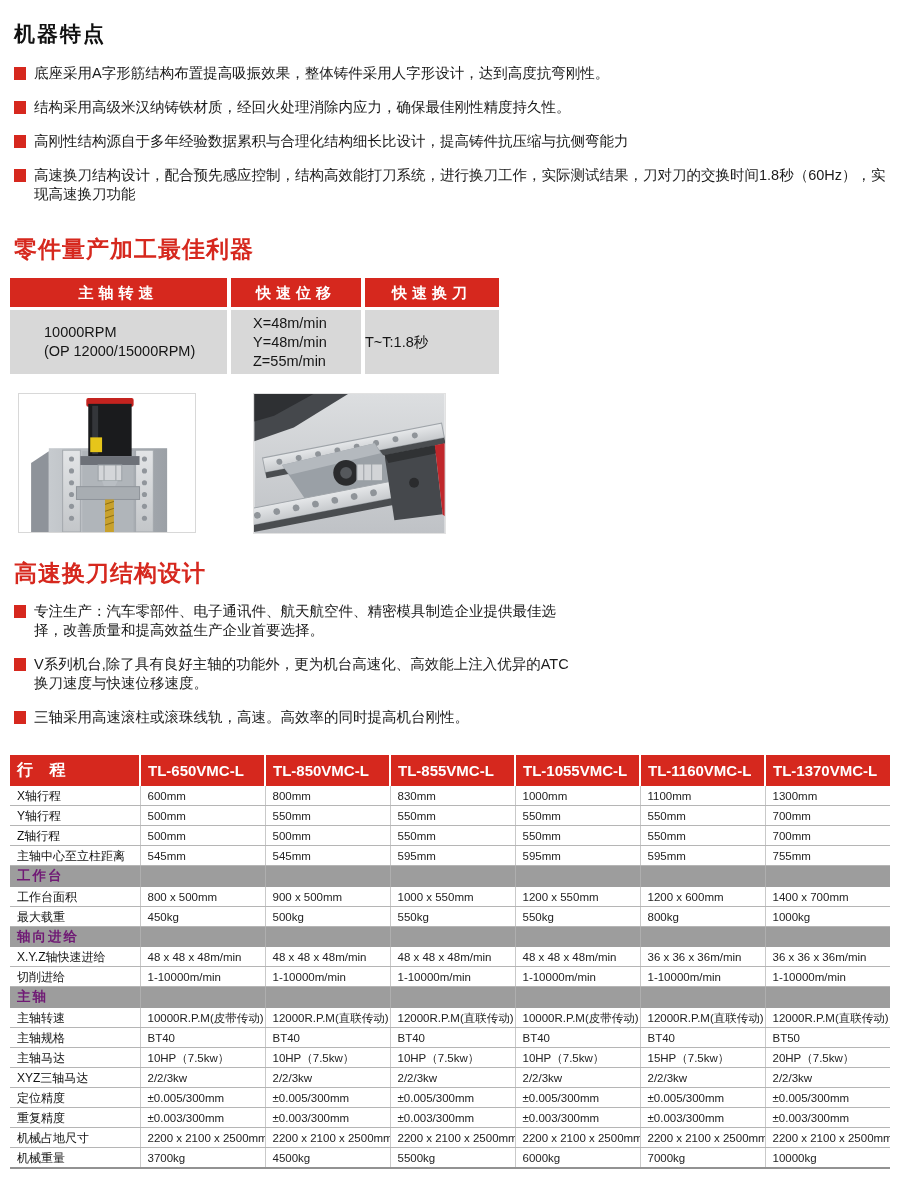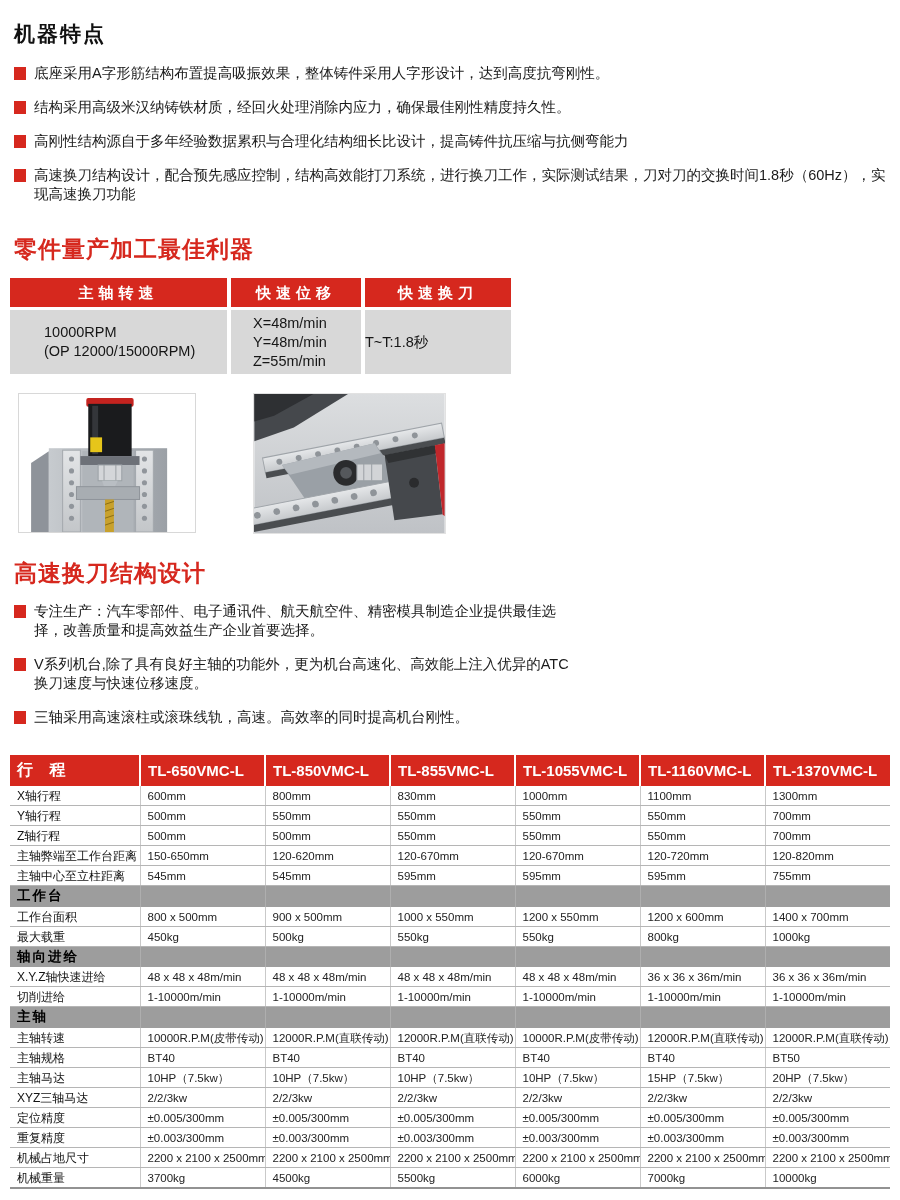--- a/index.html
+++ b/index.html
@@ -42,21 +42,21 @@
     font-size:14.5px;line-height:19px;font-weight:500;color:#1a1a1a;
   }
   .bullets.narrow .bullet{max-width:562px;}
 
   
   .mini-table{margin:0 0 0 10px;width:489px;}
   .mt-row{display:flex;gap:4px;}
   .mt-cell{flex:none;}
   .mt-c1{width:217px;}
   .mt-c2{width:130px;}
-  .mt-c3{width:146px;}
+  .mt-c3{width:134px;}
   .mt-head .mt-cell{
     background:var(--red);color:#fff;font-weight:bold;font-size:15px;
     letter-spacing:5px;text-align:center;height:29px;line-height:29px;
   }
   .mt-body{margin-top:3px;}
   .mt-body .mt-cell{
     background:var(--cell-gray);min-height:64px;font-size:14.5px;line-height:19px;
     display:flex;flex-direction:column;justify-content:center;
   }
   .mt-body .mt-c1{padding-left:34px;}
@@ -85,21 +85,21 @@
   #spec-table tbody td{
     font-weight:normal;text-align:left;vertical-align:middle;
     padding:3px 4px 2px 7px;line-height:14px;
     border-bottom:1px solid var(--line);border-right:1px solid var(--line-light);
     overflow:hidden;white-space:nowrap;
   }
   #spec-table tbody th{font-size:12px;color:#131313;}
   #spec-table tbody td{font-size:11.5px;color:#222;}
   #spec-table tbody tr :last-child{border-right:none;}
   #spec-table tbody tr.section td{
-    background:var(--bar-gray);color:#000000;font-weight:bold;font-size:13.5px;
+    background:var(--bar-gray);color:#701a75;font-weight:bold;font-size:13.5px;
     letter-spacing:2px;height:21px;padding:2px 4px 2px 7px;
     border-bottom:none;border-right:1px solid #aeaeae;margin-left:28px;
   }
   #spec-table tbody tr.section td:last-child{border-right:none;}
   #spec-table tbody tr.last th,
   #spec-table tbody tr.last td{border-bottom:2px solid #929292;}
 </style>
 </head>
 <body>
 
@@ -319,29 +319,20 @@
         <tr>
           <th>Z轴行程</th>
           <td>500mm</td>
           <td>500mm</td>
           <td>550mm</td>
           <td>550mm</td>
           <td>550mm</td>
           <td>700mm</td>
         </tr>
         <tr>
-          <th>主轴弊端至工作台距离</th>
-          <td>150-650mm</td>
-          <td>120-620mm</td>
-          <td>120-670mm</td>
-          <td>120-670mm</td>
-          <td>120-720mm</td>
-          <td>120-820mm</td>
-        </tr>
-        <tr>
           <th>主轴中心至立柱距离</th>
           <td>545mm</td>
           <td>545mm</td>
           <td>595mm</td>
           <td>595mm</td>
           <td>595mm</td>
           <td>755mm</td>
         </tr>
         <tr class="section">
           <td>工作台</td>

